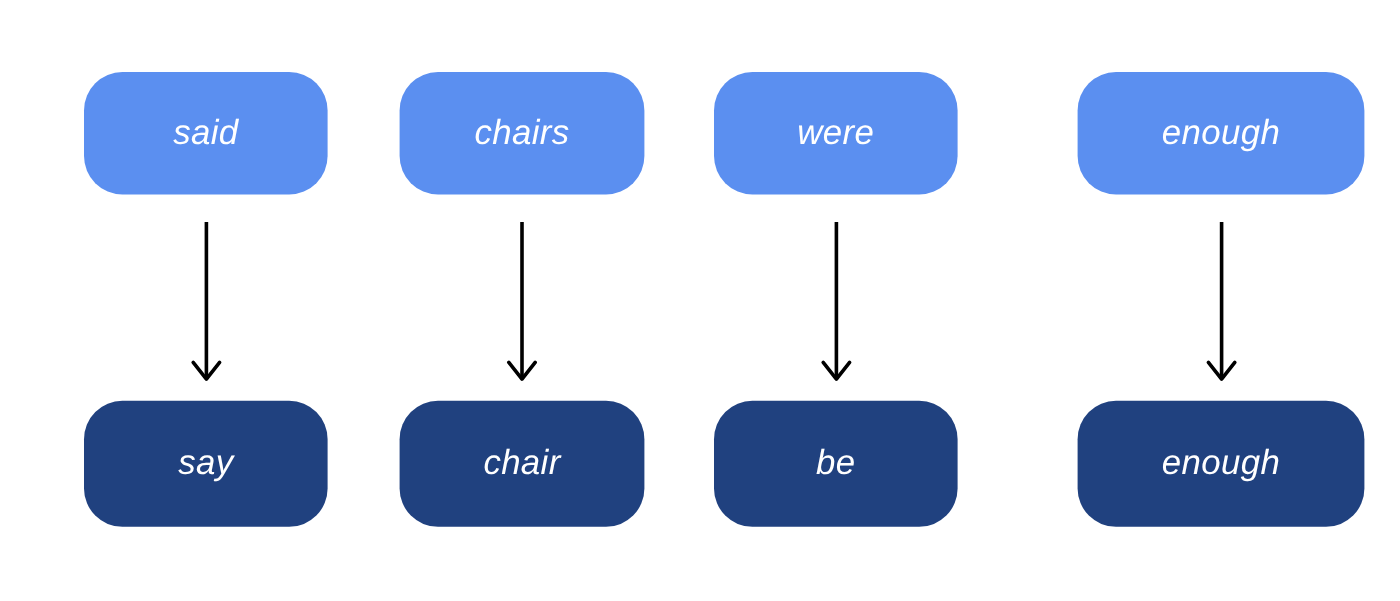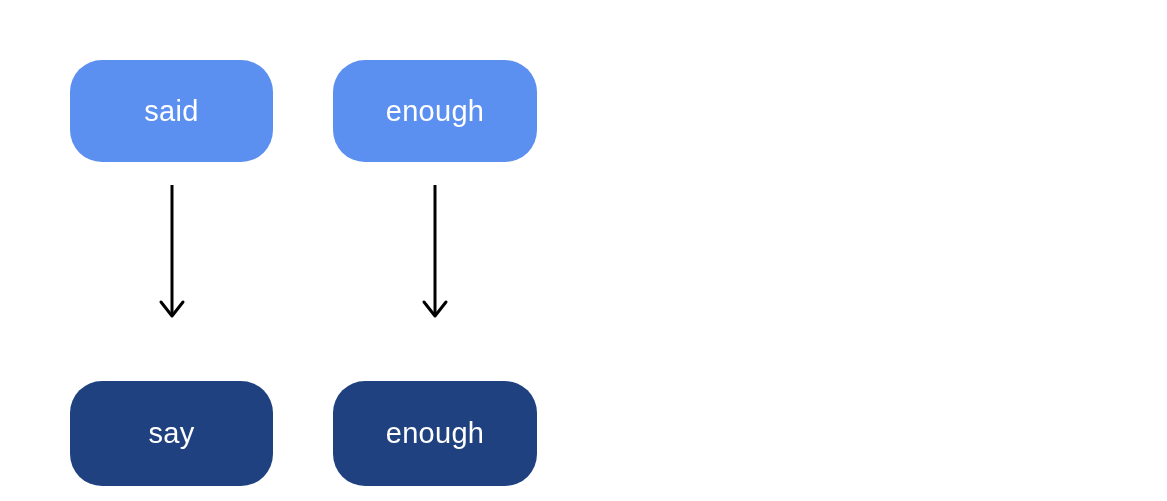--- a/index.html
+++ b/index.html
@@ -13,20 +13,21 @@
   html,body{width:1167px;height:501px;overflow:hidden}
   body{
     background:var(--background);
     font-family:"Liberation Sans","DejaVu Sans",sans-serif;
   }
   .canvas{
     position:relative;
     width:1167px;
     height:501px;
     background:var(--background);
+    font-style:italic;
   }
   .col{
     position:absolute;
     top:60px;
     display:flex;
     flex-direction:column;
     align-items:center;
   }
   .col:nth-child(1){left:70px;width:203px}
   .col:nth-child(2){left:333px;width:204px}
@@ -43,21 +44,20 @@
     font-weight:400;
     letter-spacing:0.3px;
   }
   .word-box.source{
     height:102px;
     background:var(--source-box);
   }
   .word-box.target{
     height:105px;
     background:var(--target-box);
-    margin-top:47px;
   }
   .arrow-wrap{
     margin:21px 0 15px 0;
     height:136px;
     display:flex;
     align-items:center;
     justify-content:center;
   }
   .arrow-wrap svg{display:block}
 </style>
@@ -74,21 +74,49 @@
       <svg width="32" height="136" viewBox="0 0 32 136">
         <line x1="16" y1="2" x2="16" y2="131" stroke="var(--arrow)" stroke-width="3"></line>
         <polyline points="5,119 16,133 27,119" fill="none" stroke="var(--arrow)" stroke-width="3" stroke-linecap="round" stroke-linejoin="round"></polyline>
       </svg>
     </div>
     <div class="word-box target">
       <span>say</span>
     </div>
   </div>
 
+  <div class="col">
+    <div class="word-box source">
+      <span>chairs</span>
+    </div>
+    <div class="arrow-wrap">
+      <svg width="32" height="136" viewBox="0 0 32 136">
+        <line x1="16" y1="2" x2="16" y2="131" stroke="var(--arrow)" stroke-width="3"></line>
+        <polyline points="5,119 16,133 27,119" fill="none" stroke="var(--arrow)" stroke-width="3" stroke-linecap="round" stroke-linejoin="round"></polyline>
+      </svg>
+    </div>
+    <div class="word-box target">
+      <span>chair</span>
+    </div>
+  </div>
 
+  <div class="col">
+    <div class="word-box source">
+      <span>were</span>
+    </div>
+    <div class="arrow-wrap">
+      <svg width="32" height="136" viewBox="0 0 32 136">
+        <line x1="16" y1="2" x2="16" y2="131" stroke="var(--arrow)" stroke-width="3"></line>
+        <polyline points="5,119 16,133 27,119" fill="none" stroke="var(--arrow)" stroke-width="3" stroke-linecap="round" stroke-linejoin="round"></polyline>
+      </svg>
+    </div>
+    <div class="word-box target">
+      <span>be</span>
+    </div>
+  </div>
 
   <div class="col">
     <div class="word-box source">
       <span>enough</span>
     </div>
     <div class="arrow-wrap">
       <svg width="32" height="136" viewBox="0 0 32 136">
         <line x1="16" y1="2" x2="16" y2="131" stroke="var(--arrow)" stroke-width="3"></line>
         <polyline points="5,119 16,133 27,119" fill="none" stroke="var(--arrow)" stroke-width="3" stroke-linecap="round" stroke-linejoin="round"></polyline>
       </svg>

